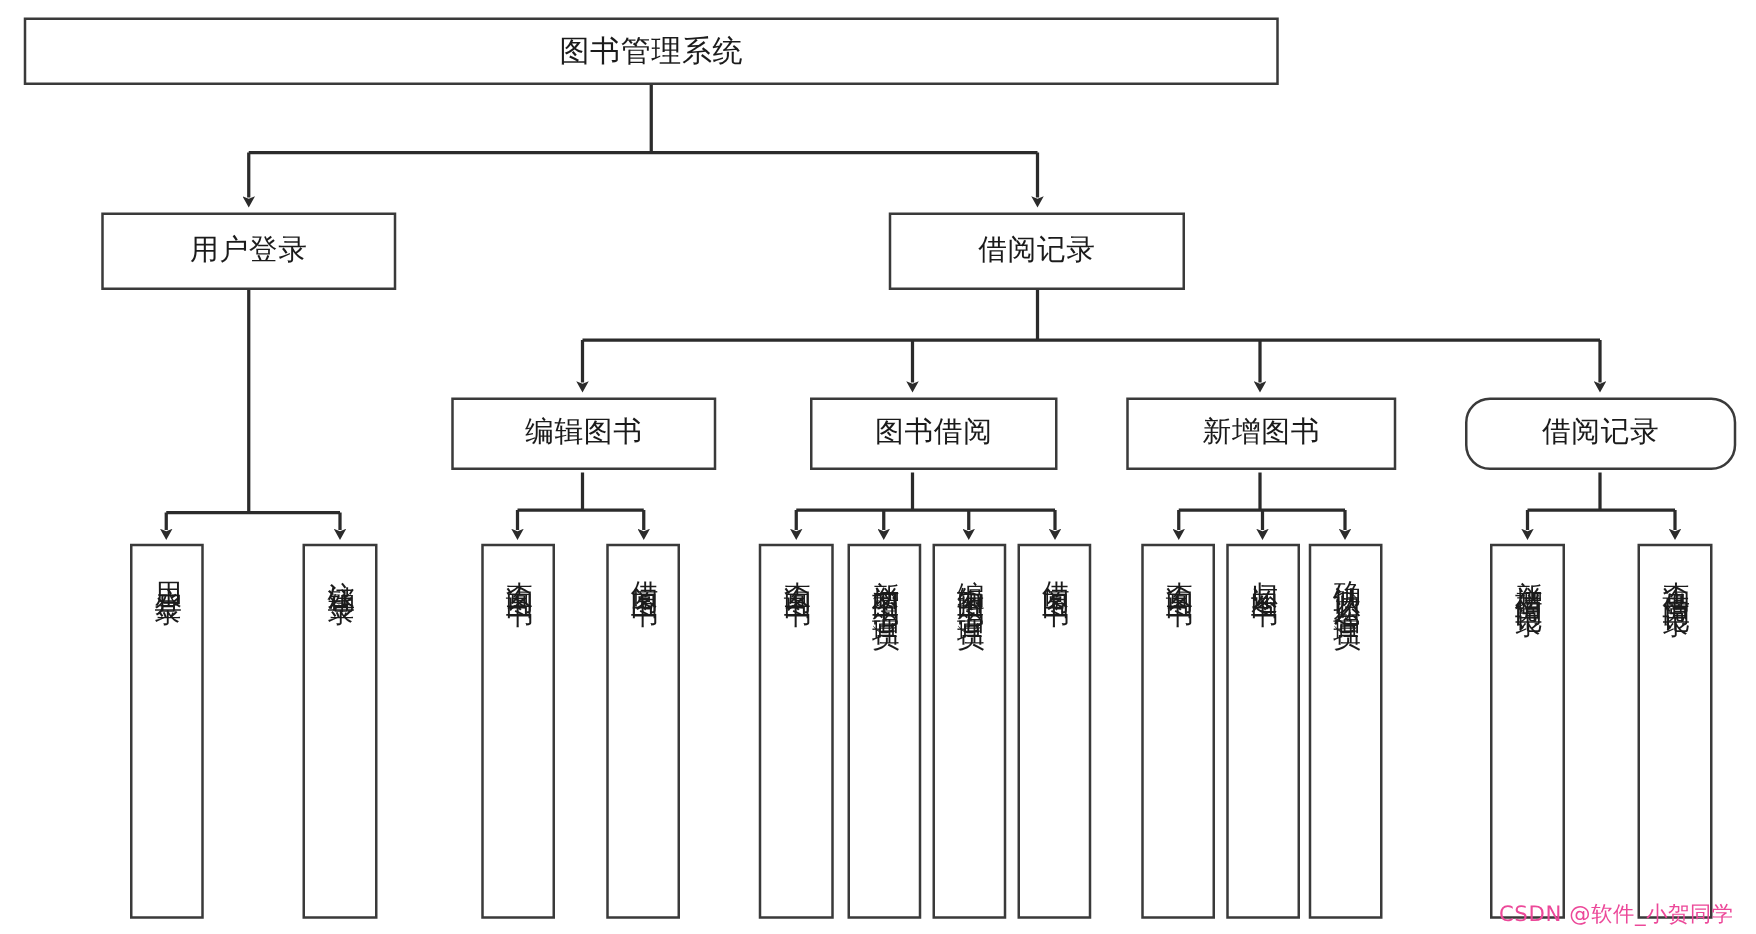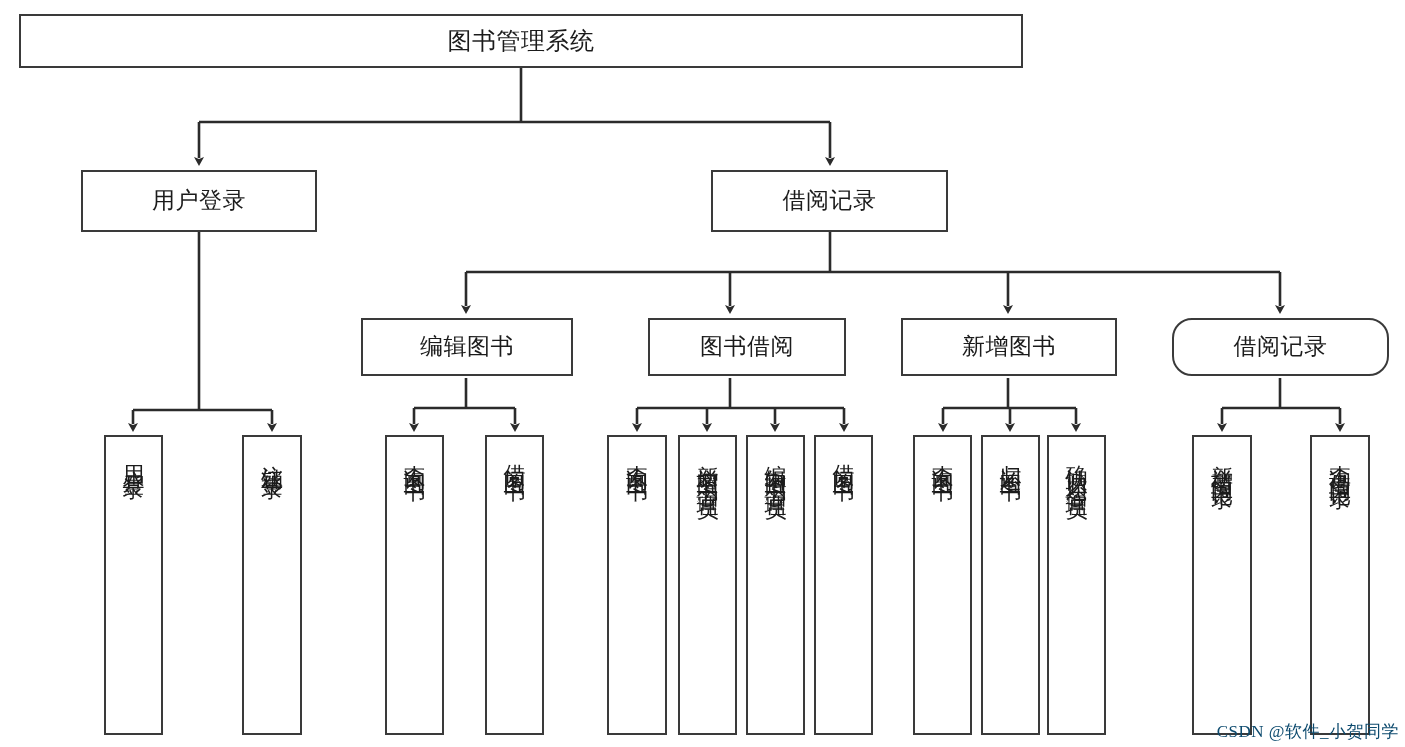--- a/index.html
+++ b/index.html
@@ -54,28 +54,27 @@
   .node.vertical .label {
     writing-mode: vertical-rl;
     text-orientation: upright;
     font-size: 22px;
     letter-spacing: 5px;
     line-height: 1;
   }
   #root-node .label { font-size: 24px; }
   .watermark {
     position: absolute;
-    right: 6px;
+    right: 18px;
     bottom: 4px;
     font-size: 17px;
-    color: #0c4a6e;
+    color: #ec4899;
     z-index: 5;
     white-space: nowrap;
     letter-spacing: 0.5px;
-    font-family: Liberation Serif, serif;
   }
 </style>
 </head>
 <body>
 
 <div id="canvas">
 
   <svg id="wires" viewBox="0 0 1405 747" xmlns="http://www.w3.org/2000/svg">
     <defs>
       <marker id="arrow" markerWidth="9" markerHeight="10" refX="1" refY="5" orient="auto" markerUnits="userSpaceOnUse">

